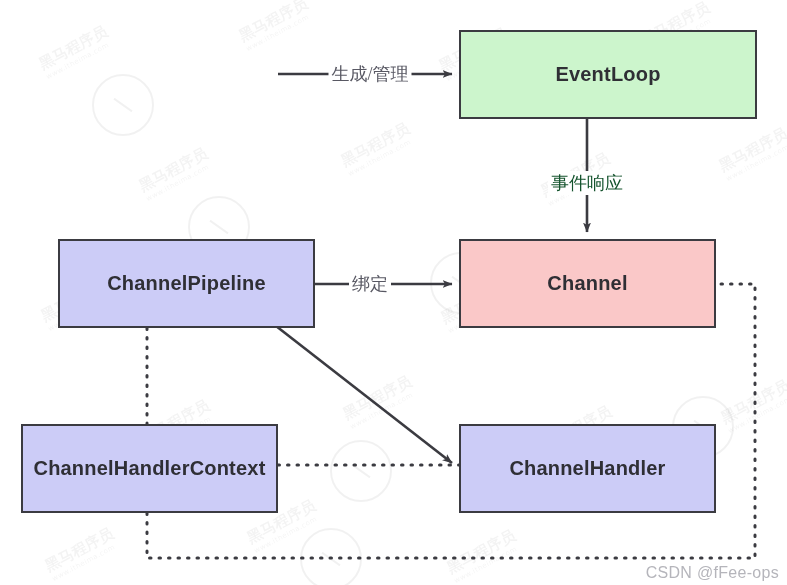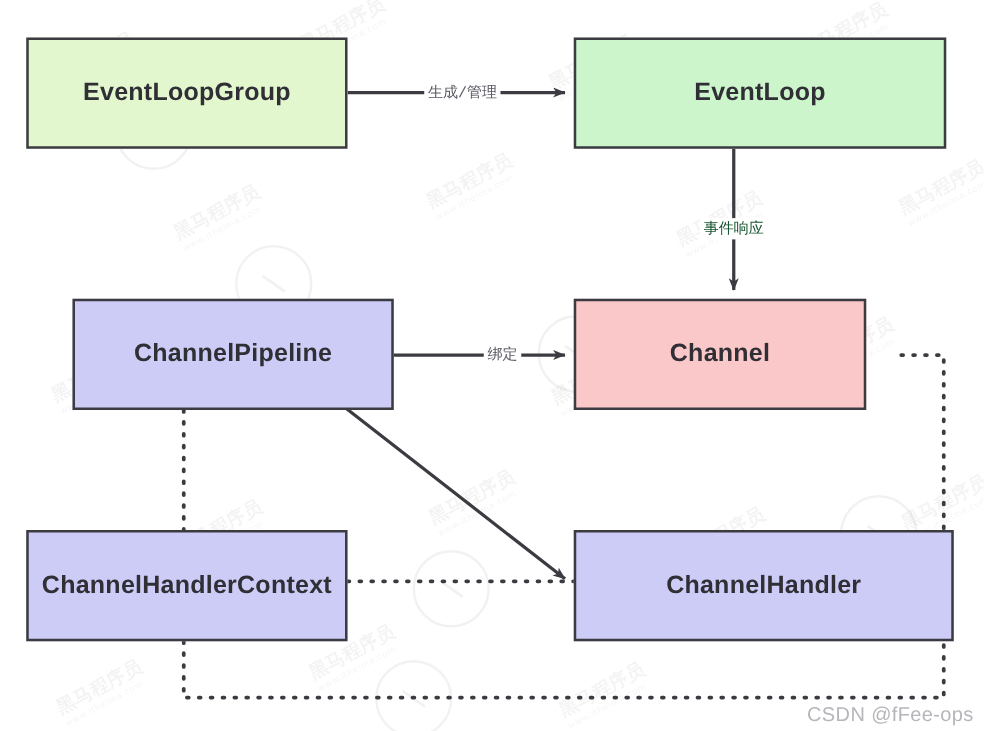--- a/index.html
+++ b/index.html
@@ -77,26 +77,26 @@
     color: #2f2f35;
     letter-spacing: 0.2px;
     line-height: 1.15;
     z-index: 3;
     padding: 0 6px;
   }
 
   .edge-label {
     position: absolute;
     z-index: 4;
-    font-size: 12px;
+    font-size: 18px;
     color: #585863;
     background: #ffffff;
     white-space: nowrap;
     padding: 0 3px;
-    font-family: Liberation Mono, monospace;
+    font-family: Liberation Serif, serif;
   }
   .edge-label.no-bg {
     background: transparent;
   }
 
   .csdn-mark {
     position: absolute;
     right: 8px;
     bottom: 3px;
     font-size: 16px;
@@ -170,38 +170,35 @@
 
     <g>
       <line x1="278" y1="465" x2="459" y2="465" stroke="#3b3b41" stroke-width="3" stroke-dasharray="1.5 8" stroke-linecap="round"></line>
     </g>
 
     <g>
       <polyline points="147,513 147,558 755,558 755,284 716,284" fill="none" stroke="#3b3b41" stroke-width="3" stroke-dasharray="1.5 8" stroke-linecap="round"></polyline>
     </g>
   </svg>
 
-  <div class="node" id="node-0" style="left: 21px; top: 30px; width: 257px; height: 89px; background: rgb(227, 247, 206); border-color: rgb(59, 59, 65);">
-    <span>EventLoopGroup</span>
-  </div>
   <div class="node" id="node-1" style="left: 459px; top: 30px; width: 298px; height: 89px; background: rgb(204, 245, 204); border-color: rgb(59, 59, 65);">
     <span>EventLoop</span>
   </div>
   <div class="node" id="node-2" style="left: 21px; top: 239px; width: 257px; height: 89px; background: rgb(204, 204, 247); border-color: rgb(59, 59, 65); margin-left: 37px;">
     <span>ChannelPipeline</span>
   </div>
-  <div class="node" id="node-3" style="left: 459px; top: 239px; width: 234px; height: 89px; background: rgb(250, 200, 200); border-color: rgb(59, 59, 65);">
+  <div class="node" id="node-3" style="left: 459px; top: 239px; width: 257px; height: 89px; background: rgb(250, 200, 200); border-color: rgb(59, 59, 65);">
     <span>Channel</span>
   </div>
   <div class="node" id="node-4" style="left: 21px; top: 424px; width: 257px; height: 89px; background: rgb(204, 204, 247); border-color: rgb(59, 59, 65);">
     <span>ChannelHandlerContext</span>
   </div>
-  <div class="node" id="node-5" style="left: 459px; top: 424px; width: 304px; height: 89px; background: rgb(204, 204, 247); border-color: rgb(59, 59, 65);">
+  <div class="node" id="node-5" style="left: 459px; top: 424px; width: 257px; height: 89px; background: rgb(204, 204, 247); border-color: rgb(59, 59, 65);">
     <span>ChannelHandler</span>
   </div>
 
   <div class="edge-label" id="elabel-0" style="left: 370px; top: 74px; transform: translate(-50%, -50%); color: rgb(88, 88, 99);">生成/管理</div>
   <div class="edge-label" id="elabel-1" style="left: 587px; top: 183px; transform: translate(-50%, -50%); color: #14532d;">事件响应</div>
-  <div class="edge-label" id="elabel-2" style="left: 370px; top: 284px; transform: translate(-50%, -50%); color: rgb(88, 88, 99); margin-left: 32px;">绑定</div>
+  <div class="edge-label" id="elabel-2" style="left: 370px; top: 284px; transform: translate(-50%, -50%); color: rgb(88, 88, 99);">绑定</div>
 
   <div class="csdn-mark">CSDN @fFee-ops</div>
 
 </div>
 
 </body></html>

